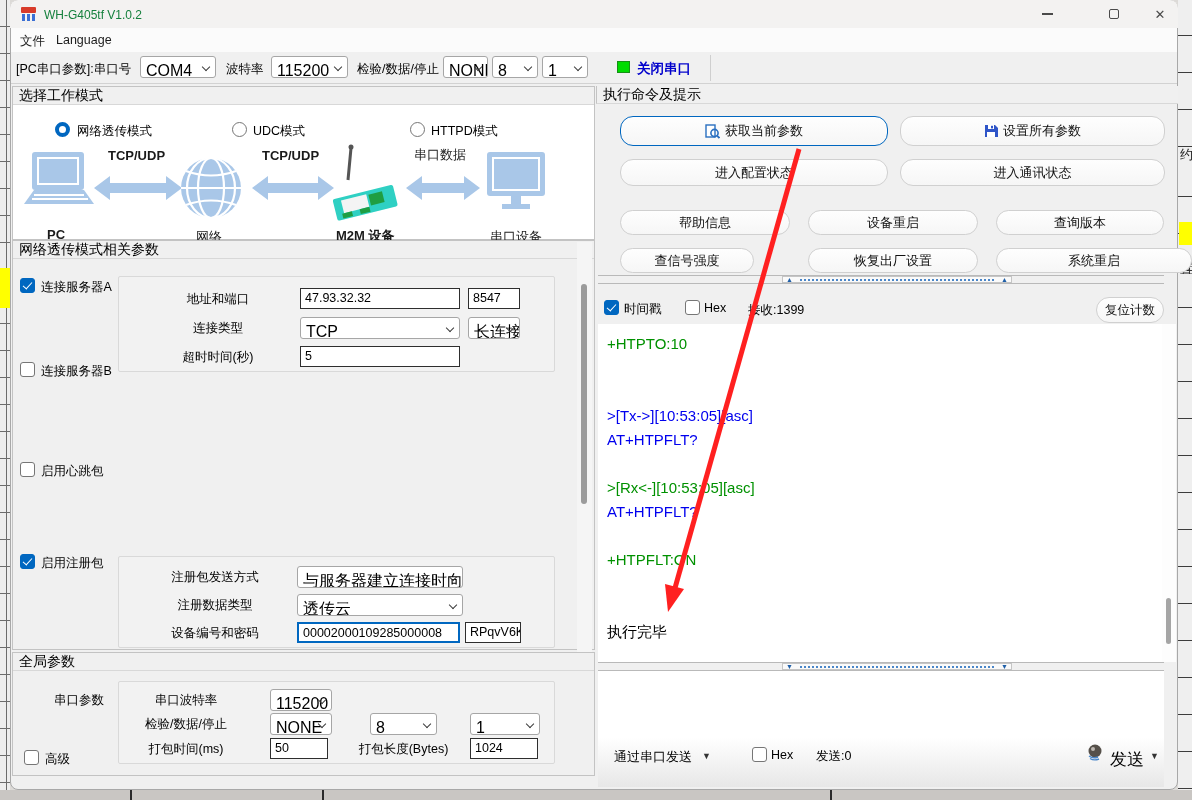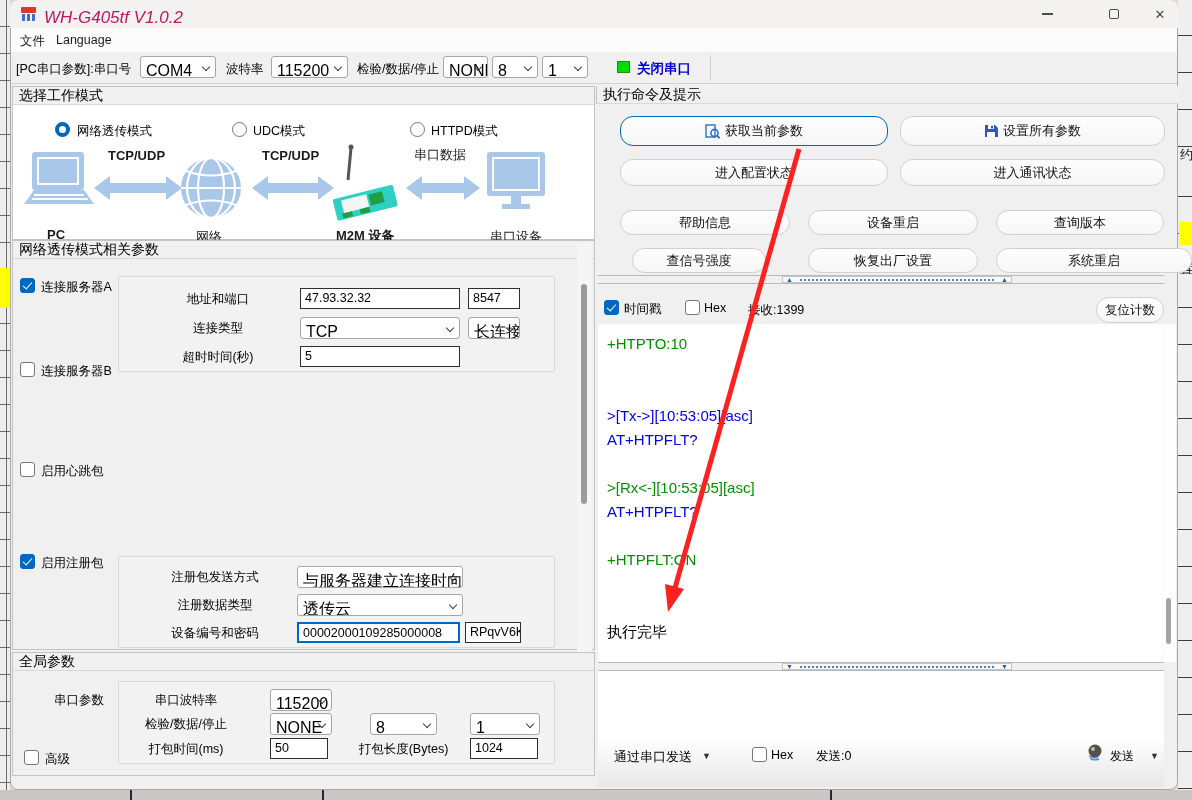--- a/index.html
+++ b/index.html
@@ -18,21 +18,21 @@
   .bg-bottom { left:0; top:790px; width:1192px; height:10px; background:#c9c6c3; }
   .bg-cell-yellow { background:#ffff00; }
   .bg-char { font-size:13px; color:#222; overflow:hidden; white-space:nowrap; }
   .bg-vmark { width:2px; background:#2a2a2a; }
 
   
   .window { left:10px; top:0; width:1168px; height:790px; background:#f0f0f0;
             border:1px solid #a8a8a8; border-radius:8px; }
   .titlebar { left:10px; top:0; width:1168px; height:28px; background:#f3f2f1;
               border-radius:8px 8px 0 0; }
-  .title-text { font-size:17px; color:#be185d;font-style:italic; }
+  .title-text { font-size:12px; color:#15803d; }
   .winbtn { width:46px; height:28px; display:flex; align-items:center; justify-content:center; }
   .min-glyph { width:11px; height:2px; background:#4a4a4a; }
   .max-glyph { width:10px; height:10px; border:1.5px solid #4a4a4a; border-radius:2px; }
   .close-glyph { font-size:13px; color:#4a4a4a; }
   .menubar { left:11px; top:28px; width:1166px; height:24px; background:#fbfbfb; }
   .menu-item { font-size:12.5px; color:#1b1b1b; padding:4px 6px; display:inline-block; }
   .toolbar { left:11px; top:52px; width:1166px; height:32px; background:#f0f0f0;
              border-bottom:1px solid #d2d2d2; }
   .lbl { position:absolute; font-size:12.5px; white-space:nowrap; }
   .lbl-r { text-align:center; }
@@ -278,21 +278,21 @@
     </div>
   <div class="cmd" style="left:620px;top:210px;width:170px;height:25px;">
       <span>帮助信息</span>
     </div>
   <div class="cmd" style="left:808px;top:210px;width:170px;height:25px;">
       <span>设备重启</span>
     </div>
   <div class="cmd" style="left:996px;top:210px;width:168px;height:25px;">
       <span>查询版本</span>
     </div>
-  <div class="cmd" style="left:620px;top:248px;width:134px;height:25px;margin-left:12px;">
+  <div class="cmd" style="left:620px;top:248px;width:134px;height:25px;">
       <span>查信号强度</span>
     </div>
   <div class="cmd" style="left:808px;top:248px;width:170px;height:25px;">
       <span>恢复出厂设置</span>
     </div>
   <div class="cmd" style="left:996px;top:248px;width:196px;height:25px;">
       <span>系统重启</span>
     </div>
 
   <div class="splitter" style="left:598px;top:275px;width:566px;">
@@ -344,21 +344,21 @@
   <div class="caret" style="left:702px;top:751px;">▼</div>
   <div class="cb" style="left:752px;top:747px;"></div>
   <div class="lbl" style="left:771px;top:748px;">Hex</div>
   <div class="lbl" style="left:816px;top:748px;"><span>发送:</span><span>0</span></div>
   <svg class="abs" style="left:1086px;top:743px;" width="18" height="18" viewBox="0 0 18 18">
     <circle cx="9" cy="8" r="6.5" fill="#55504a"></circle>
     <circle cx="7" cy="6" r="2" fill="#bdb8b2"></circle>
     <path d="M3 13 Q7 16 12 14" fill="none" stroke="#4a86c8" stroke-width="1.4"></path>
     <path d="M4 15.5 Q8 18 13 16" fill="none" stroke="#4a86c8" stroke-width="1.4"></path>
   </svg>
-  <div class="lbl" style="left:1110px;top:748px;font-size:12px;">发送</div>
+  <div class="lbl" style="left:1110px;top:748px;font-size:17px;">发送</div>
   <div class="caret" style="left:1150px;top:751px;">▼</div>
 
   <svg class="abs" style="left:0;top:0;pointer-events:none;" width="1192" height="800">
     <line x1="799" y1="149" x2="675" y2="588" stroke="#ff2020" stroke-width="5"></line>
     <polygon points="668,612 665,584 684,589" fill="#ff2020"></polygon>
   </svg>
 
 </div>
 
 </body></html>

